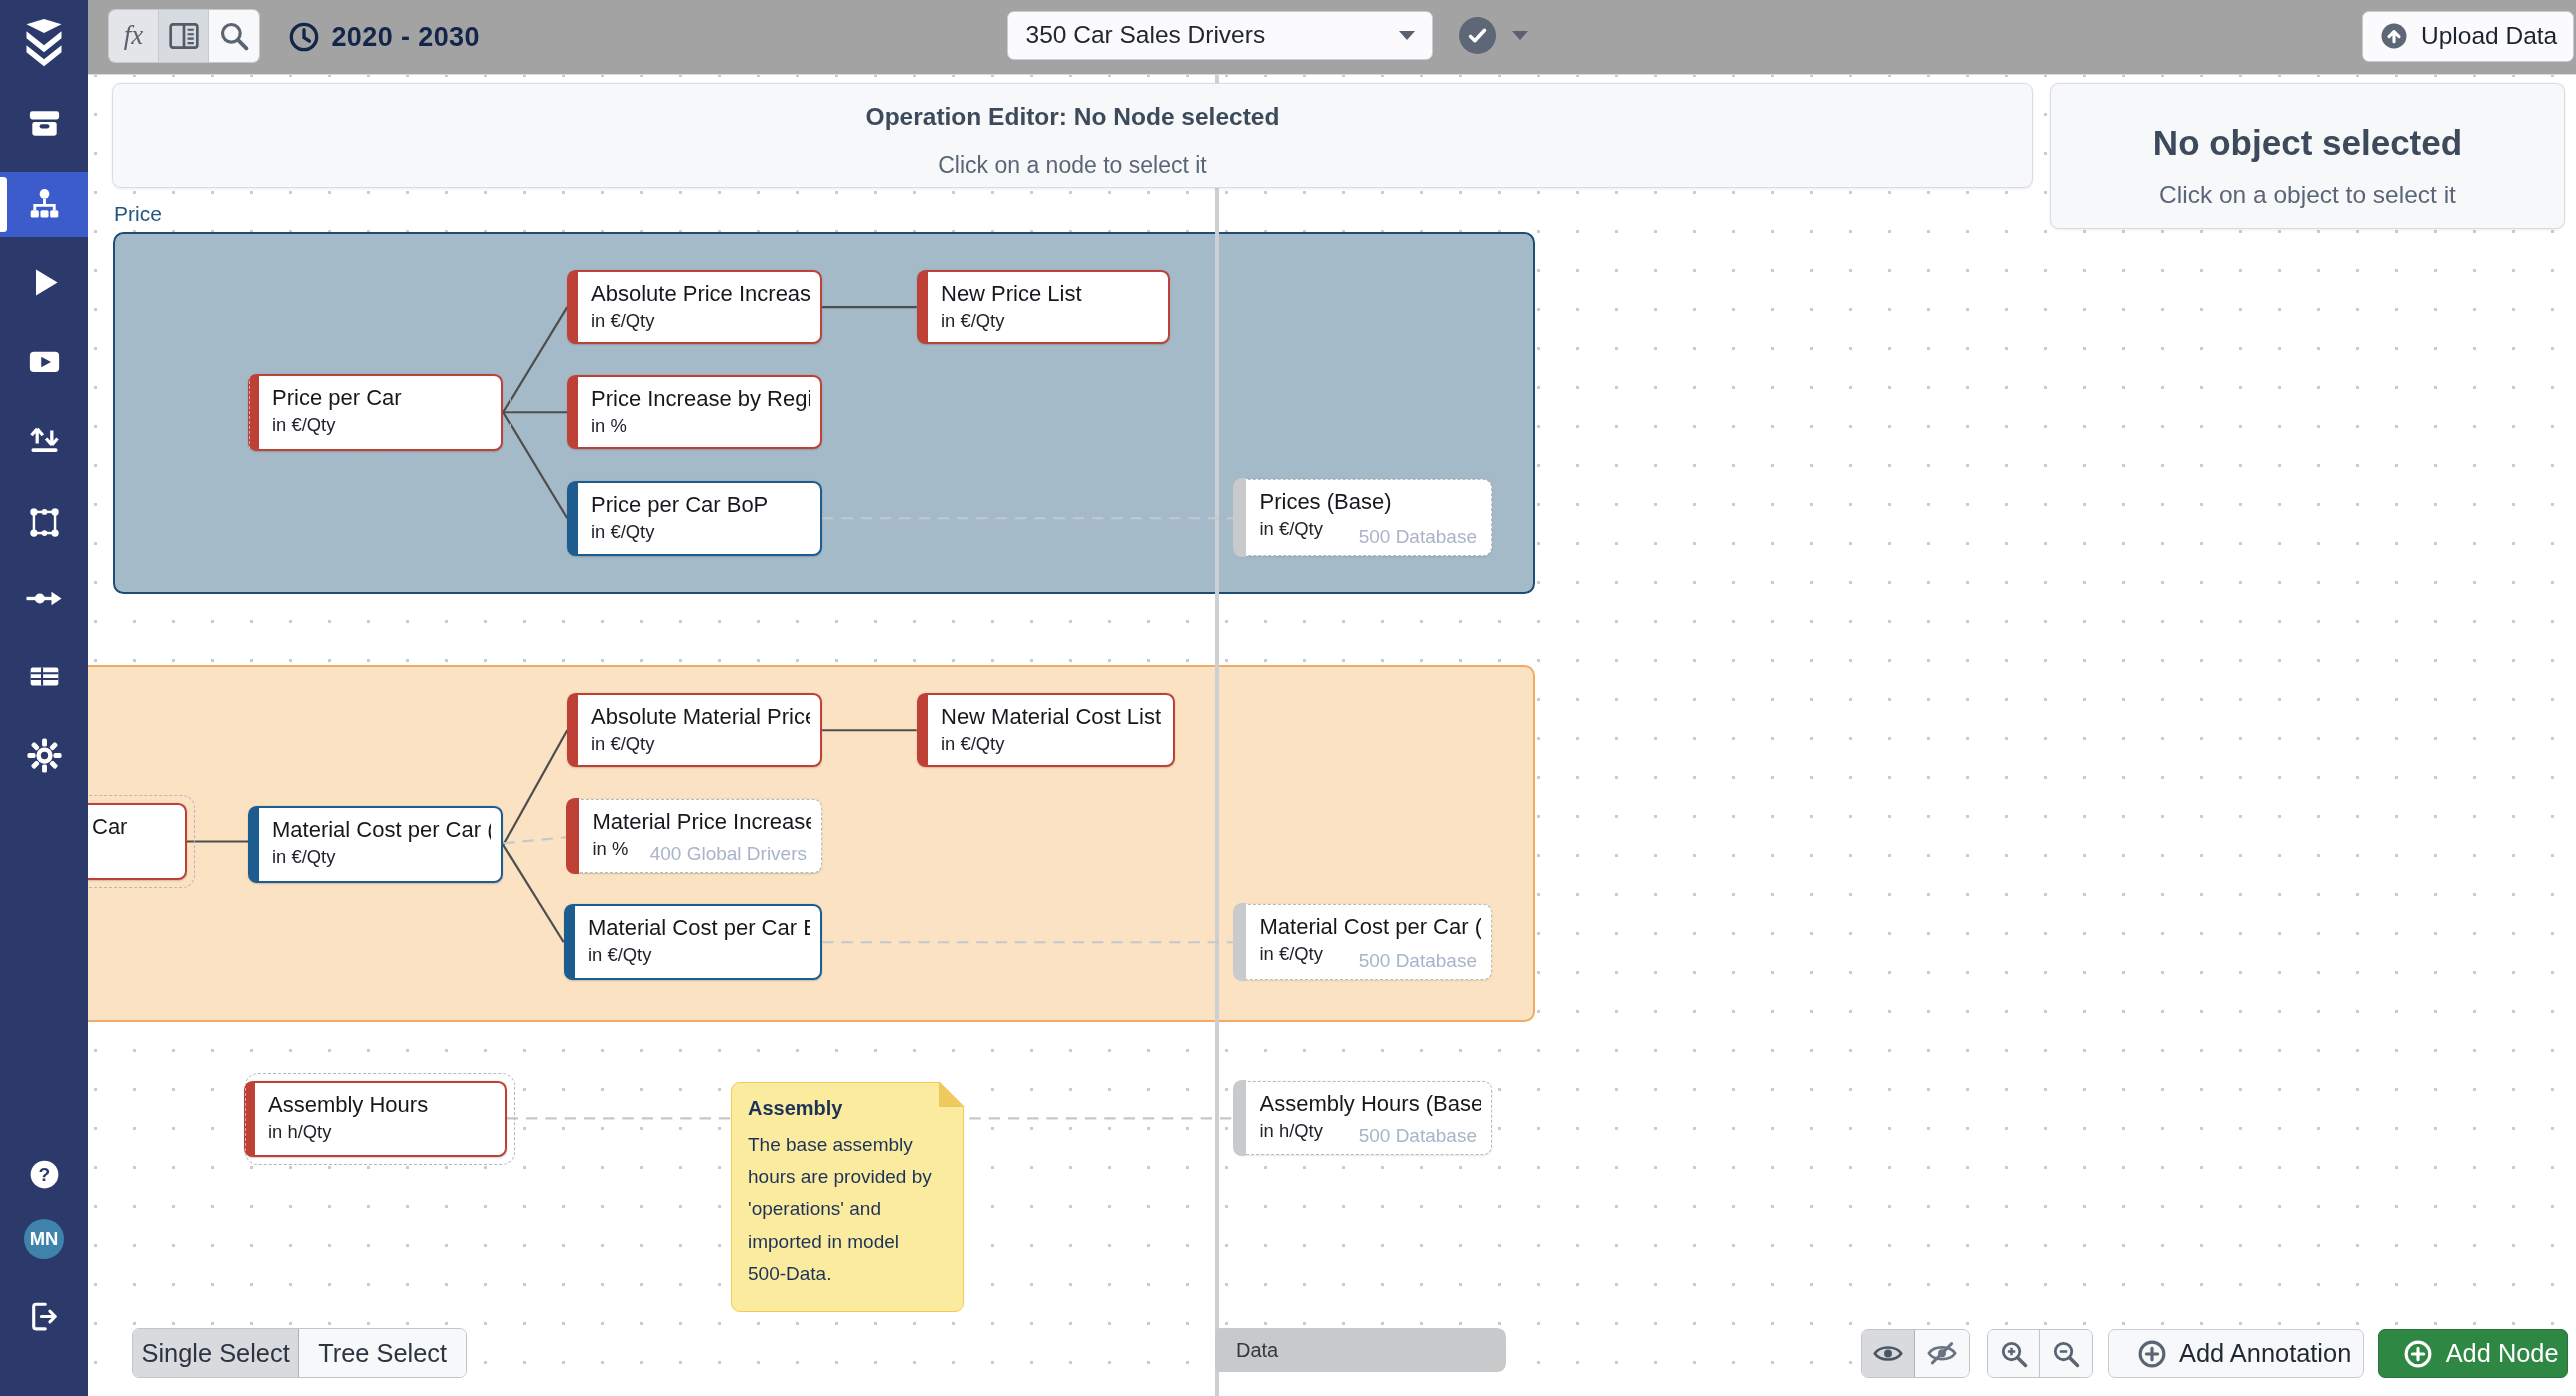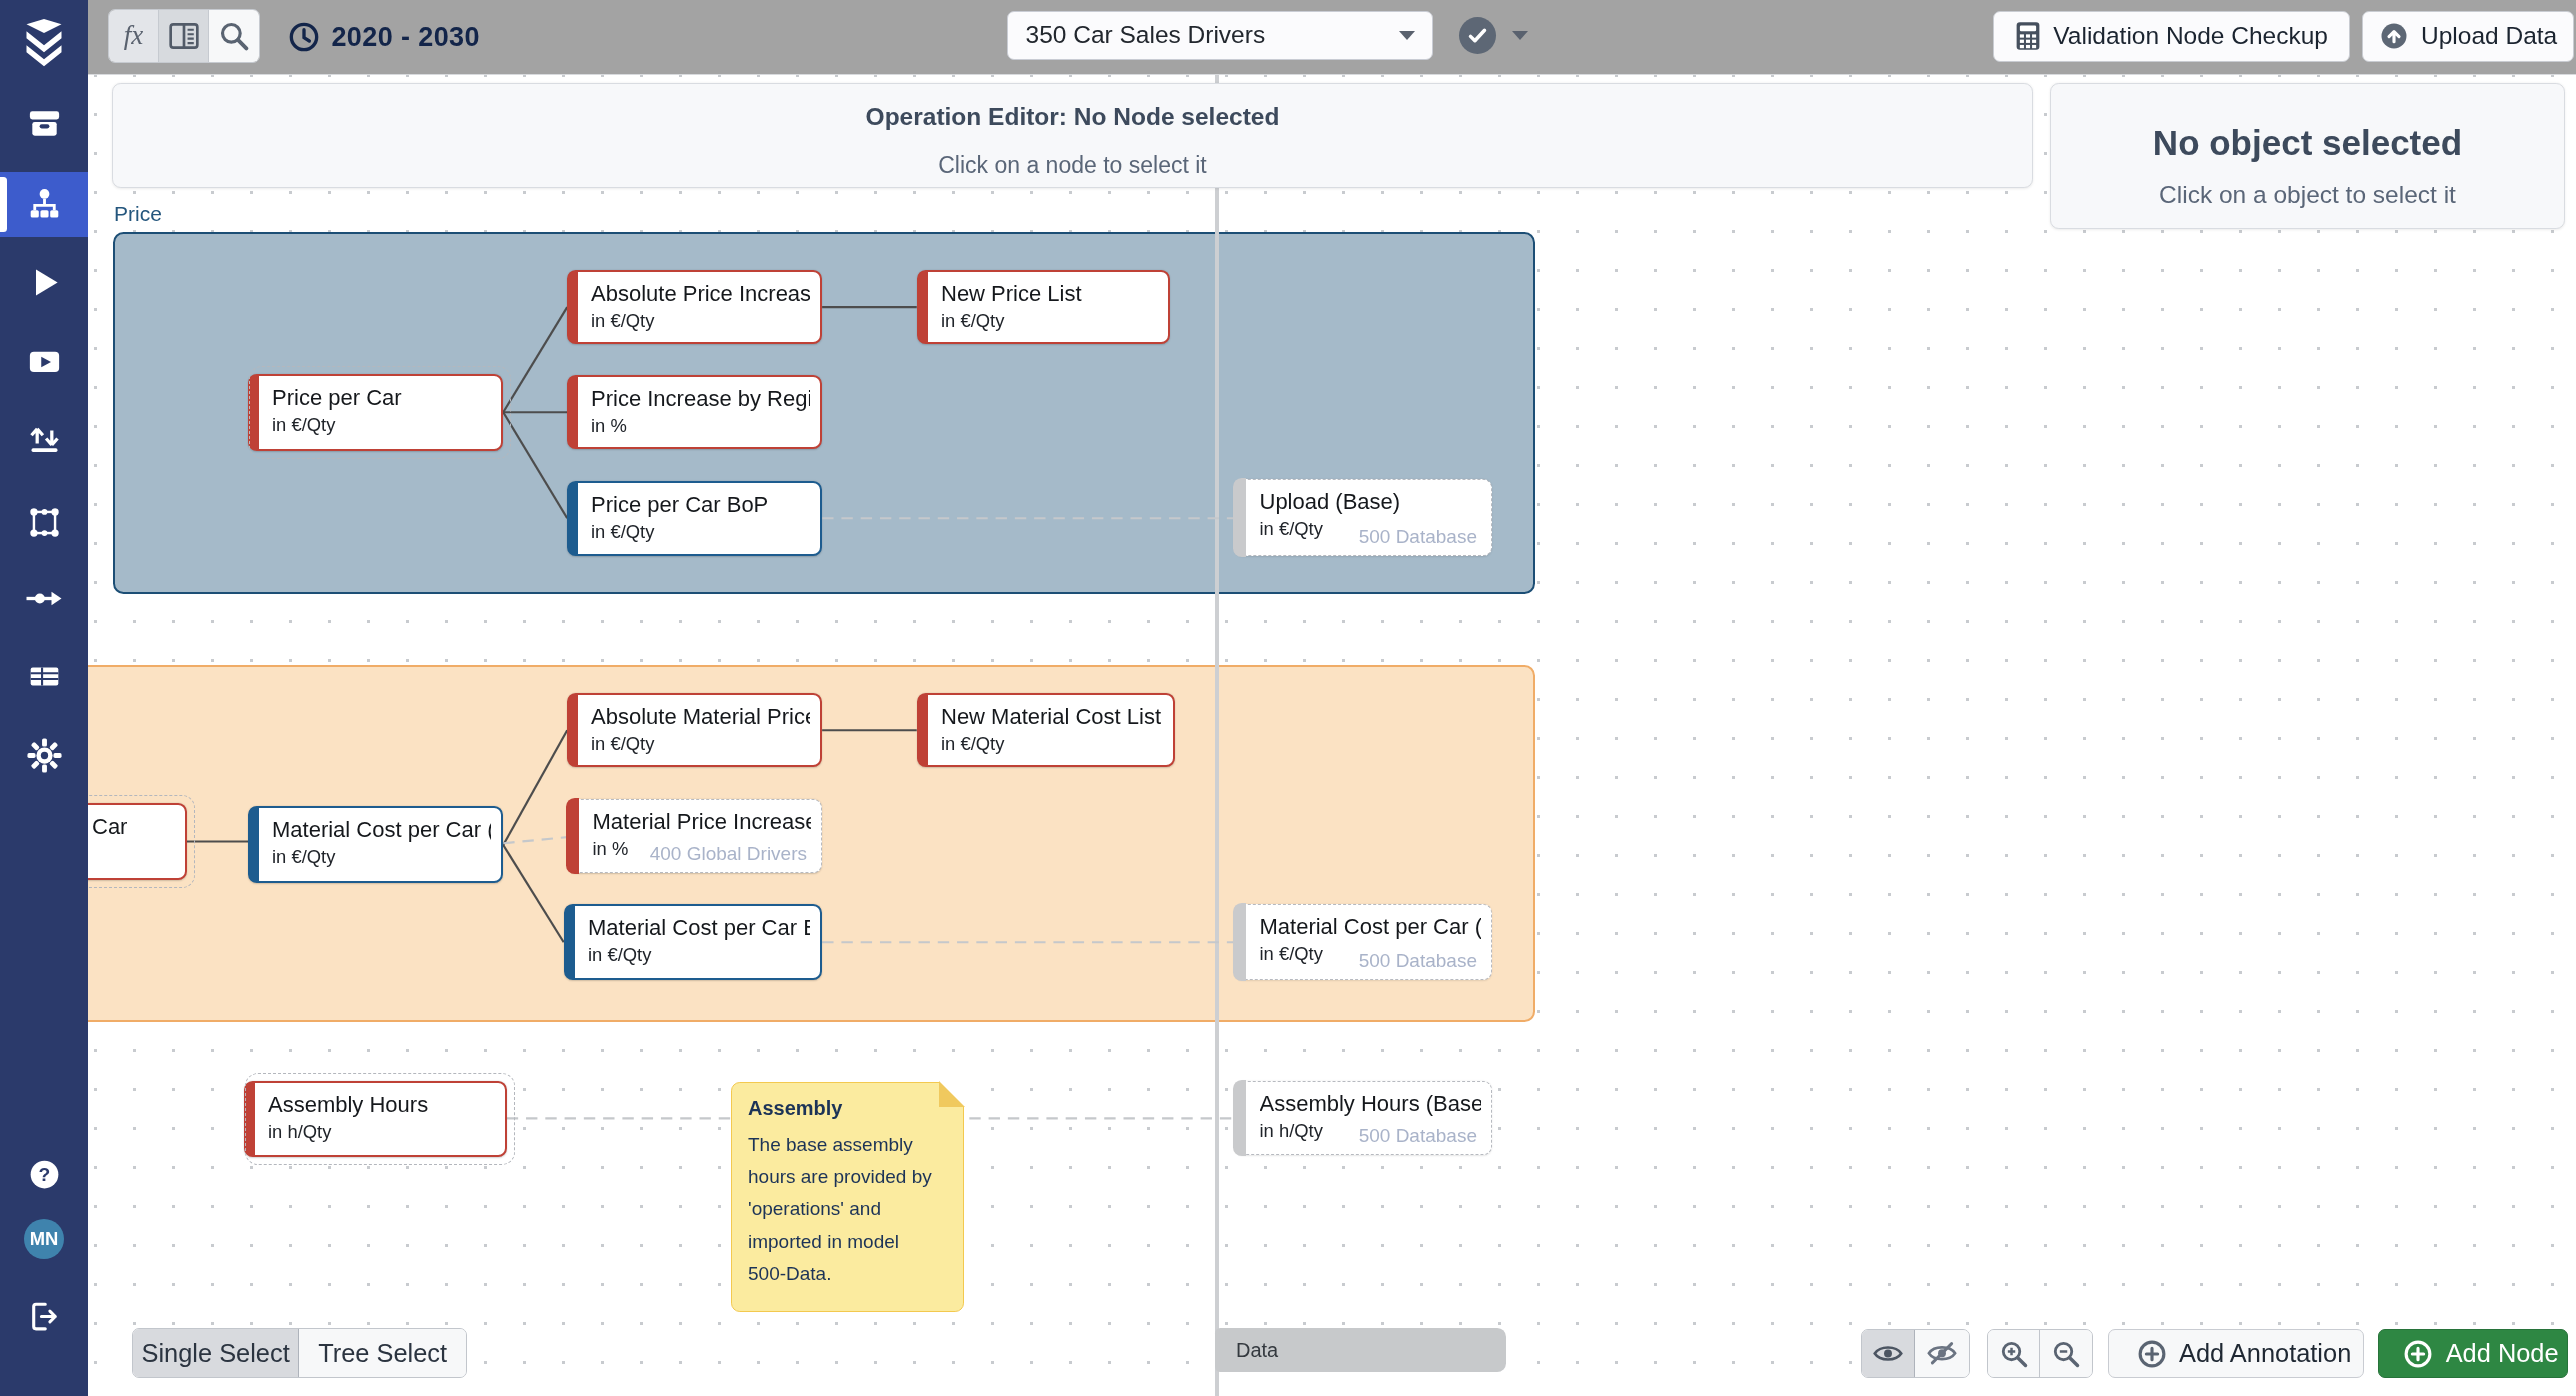--- a/index.html
+++ b/index.html
@@ -239,38 +239,20 @@
 
     <div class="check-wrap">
       <div class="check-circle">
         <svg width="21" height="21" viewBox="0 0 24 24">
           <path d="M4 13l5 5L20 6" stroke="#fff" stroke-width="4" fill="none" stroke-linecap="round" stroke-linejoin="round"></path>
         </svg>
       </div>
       <span class="caret"></span>
     </div>
 
-    <div class="tb-btn btn-validation">
-      <svg width="26" height="30" viewBox="0 0 32 36">
-        <rect x="2" y="1" width="28" height="34" rx="4" fill="#46505e"></rect>
-        <rect x="6" y="5" width="20" height="7" rx="1.5" fill="#fff"></rect>
-        <g fill="#fff">
-          <rect x="6" y="16" width="5" height="4"></rect>
-            <rect x="13.5" y="16" width="5" height="4"></rect>
-            <rect x="21" y="16" width="5" height="4"></rect>
-          <rect x="6" y="22.5" width="5" height="4"></rect>
-            <rect x="13.5" y="22.5" width="5" height="4"></rect>
-            <rect x="21" y="22.5" width="5" height="4"></rect>
-          <rect x="6" y="29" width="5" height="4"></rect>
-            <rect x="13.5" y="29" width="5" height="4"></rect>
-            <rect x="21" y="29" width="5" height="4"></rect>
-        </g>
-      </svg>
-      <span>Validation Node Checkup</span>
-    </div>
 
     <div class="tb-btn btn-upload">
       <svg width="30" height="30" viewBox="0 0 48 48">
         <circle cx="24" cy="24" r="20" fill="#5d6775"></circle>
         <path d="M24 33V17m0 0l-8 8m8-8l8 8" stroke="#fff" stroke-width="5" fill="none" stroke-linecap="round" stroke-linejoin="round"></path>
       </svg>
       <span>Upload Data</span>
     </div>
   </header>
 
@@ -314,21 +296,21 @@
     </div>
     <div class="node red" style="left:479px;top:301px;width:255px;height:74px;">
       <div class="nt">Price Increase by Region (Su...</div>
       <div class="nu">in %</div>
     </div>
     <div class="node blue" style="left:479px;top:407px;width:255px;height:75px;">
       <div class="nt">Price per Car BoP</div>
       <div class="nu">in €/Qty</div>
     </div>
     <div class="node ghost" style="left:1146px;top:405px;width:258px;height:77px;">
-      <div class="nt">Upload (Base)</div>
+      <div class="nt">Prices (Base)</div>
       <div class="nu">in €/Qty</div>
       <div class="nb">500 Database</div>
     </div>
 
     <div class="node red selected" style="left:-158px;top:729px;width:257px;height:77px;">
       <div class="nt" style="padding-left:138px;">Car</div>
       <div class="nu"></div>
     </div>
     <div class="node blue" style="left:160px;top:732px;width:255px;height:77px;">
       <div class="nt">Material Cost per Car (by Co...</div>

